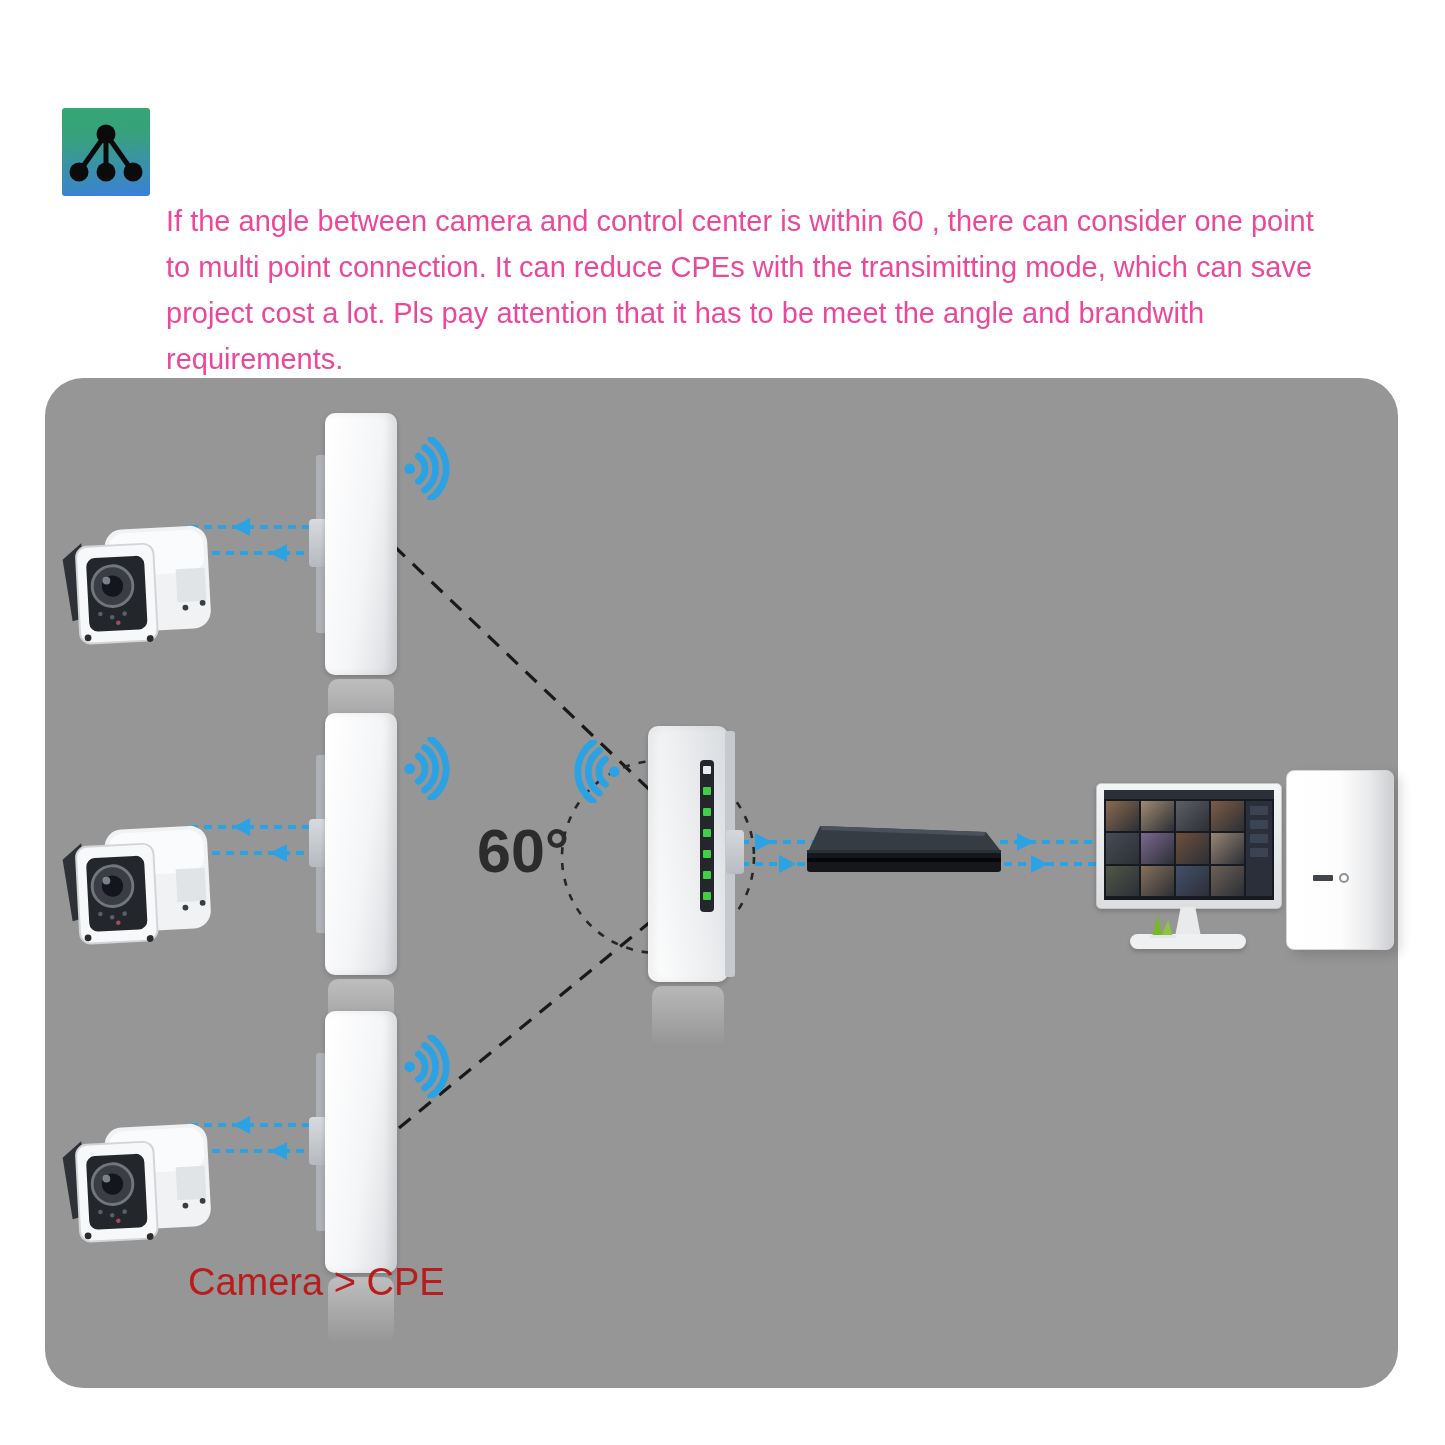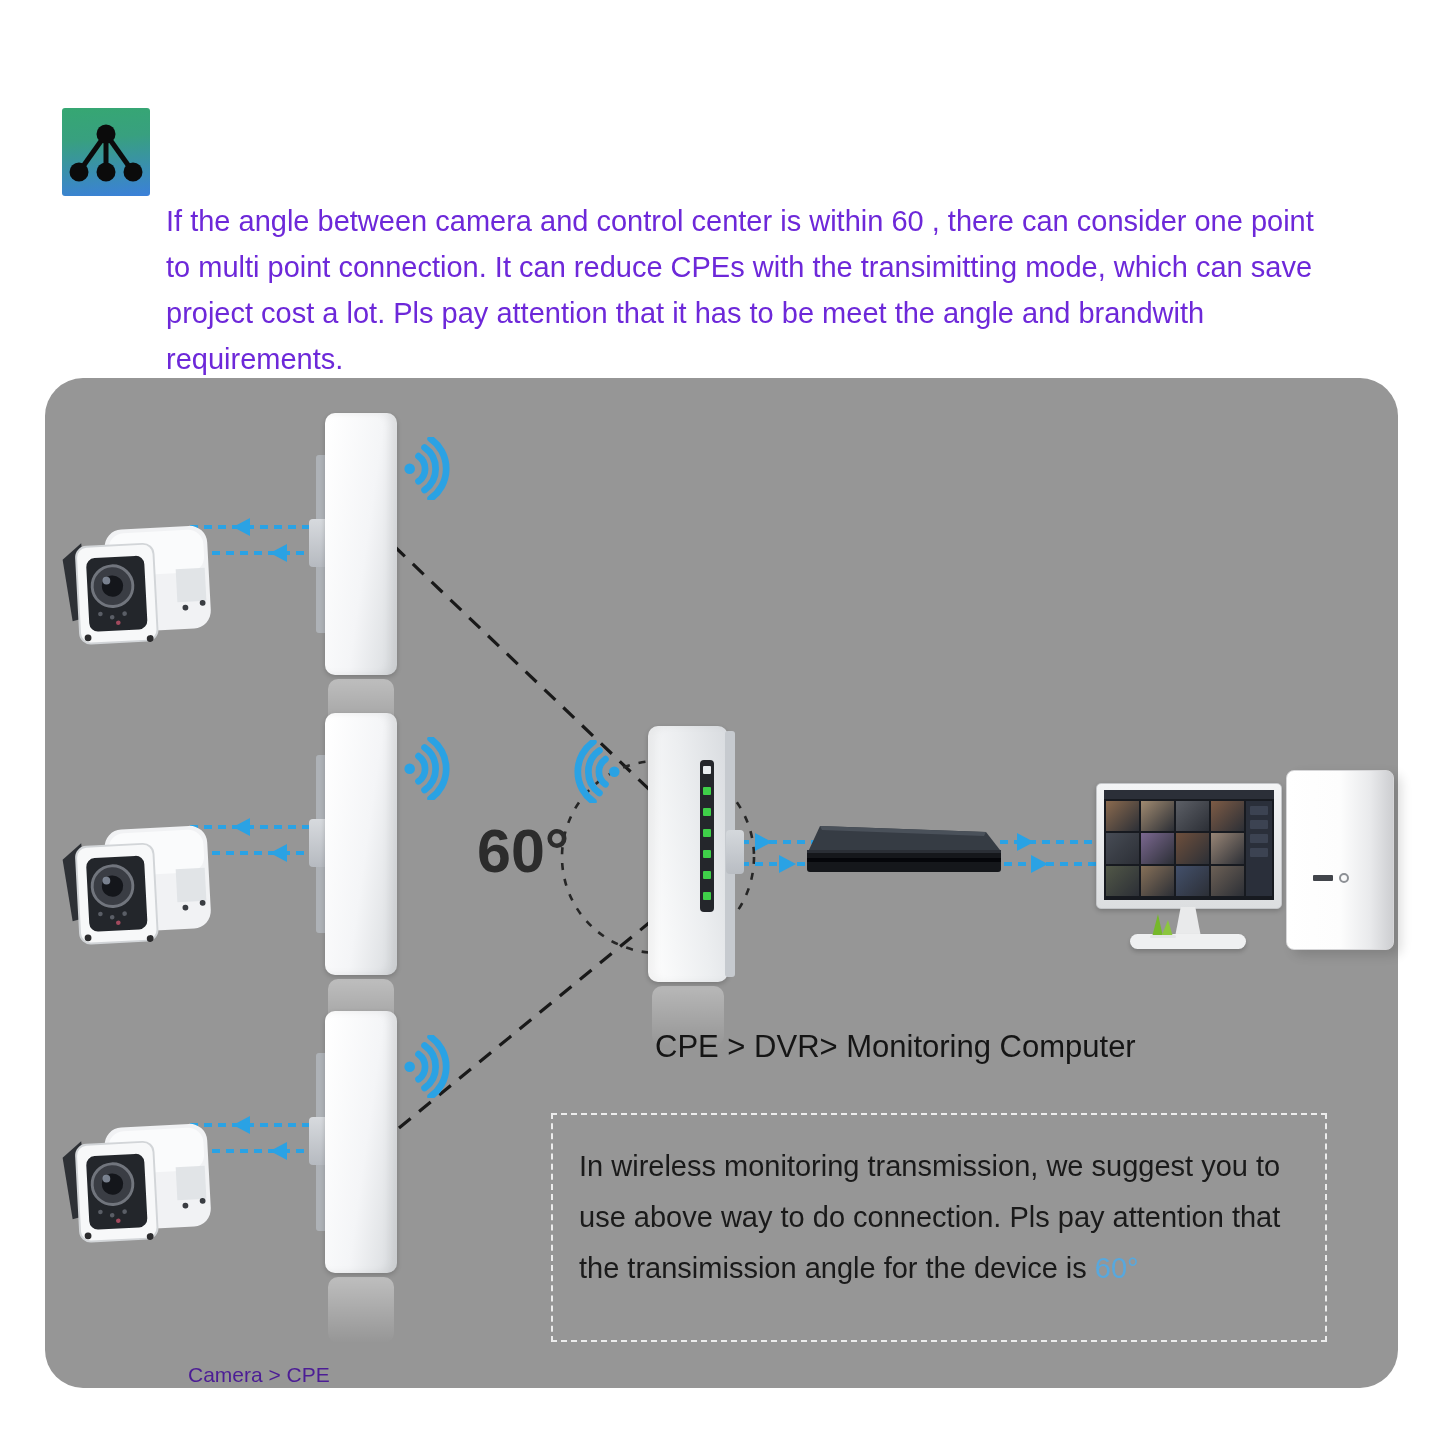--- a/index.html
+++ b/index.html
@@ -7,21 +7,21 @@
         font-family:"Liberation Sans",sans-serif;overflow:hidden}
 
   
   .hicon{position:absolute;left:62px;top:108px;width:88px;height:88px;
          background:linear-gradient(175deg,#36a772 0%,#38a07f 35%,#3b80da 100%);
          border-radius:3px}
   .hicon svg{position:absolute;inset:0}
   .title{position:absolute;left:166px;top:131px;font-size:37px;font-weight:bold;
          color:#0e0e0e;letter-spacing:.3px;white-space:nowrap}
   .para{position:absolute;left:166px;top:198px;width:1165px;font-size:29px;
-        line-height:46px;color:#6d28d9}
+        line-height:46px;color:#ec4899}
 
   
   .panel{position:absolute;left:45px;top:378px;width:1353px;height:1010px;
          background:#969696;border-radius:38px;z-index:0}
   .overlay{position:absolute;left:0;top:0;width:1445px;height:1445px;z-index:1;
            pointer-events:none}
 
   
   .cpe{position:absolute;width:72px;height:262px;z-index:2}
   .cpe-back{position:absolute;left:-9px;top:42px;width:16px;height:178px;
@@ -79,21 +79,21 @@
   .tower{position:absolute;left:1286px;top:770px;width:106px;height:178px;z-index:2;
          background:linear-gradient(90deg,#ffffff 0%,#fdfdfd 50%,#e9eaec 78%,#cdced1 100%);
          border:1px solid #d6d6d8;border-radius:8px;box-shadow:7px 5px 12px rgba(0,0,0,.14)}
   .tlogo{position:absolute;left:26px;top:102px;width:52px;height:10px}
   .tlogo b{position:absolute;left:0;top:2px;width:20px;height:6px;background:#42454b;border-radius:1px}
   .tlogo u{position:absolute;left:26px;top:0;width:10px;height:10px;border:2px solid #8d9095;
            border-radius:50%;box-sizing:border-box}
 
   
   .flow-right{position:absolute;left:655px;top:1029px;font-size:31px;color:#151515;z-index:3;white-space:nowrap}
-  .flow-left{position:absolute;left:188px;top:1363px;font-size:21px;color:#4c1d95;z-index:3;white-space:nowrap}
+  .flow-left{position:absolute;left:188px;top:1261px;font-size:38px;color:#b91c1c;z-index:3;white-space:nowrap}
   .note{position:absolute;left:551px;top:1113px;width:776px;height:229px;z-index:3;
         border:2px dashed #ececec;box-sizing:border-box}
   .note-text{position:absolute;left:26px;top:26px;width:706px;font-size:29px;
              line-height:51px;color:#1a1a1a}
   .note-hl{color:#57a8de}
 </style>
 </head>
 <body>
 
 <div class="page">
@@ -337,22 +337,16 @@
       <rect x="6" y="25" width="26" height="3" rx="1.5" fill="#e3e5e6"></rect>
     </svg>
   </div>
   <div class="tower">
     <div class="tlogo">
         <b></b>
         <u></u>
       </div>
   </div>
 
-  <div class="flow-right">CPE &gt; DVR&gt; Monitoring Computer</div>
   <div class="flow-left">Camera &gt; CPE</div>
 
-  <div class="note">
-    <div class="note-text">
-      <span>In wireless monitoring transmission, we suggest you to use above way to do connection. Pls pay attention that the transimission angle for the device is </span><span class="note-hl">60°</span>
-    </div>
-  </div>
 
 </div>
 
 </body></html>

